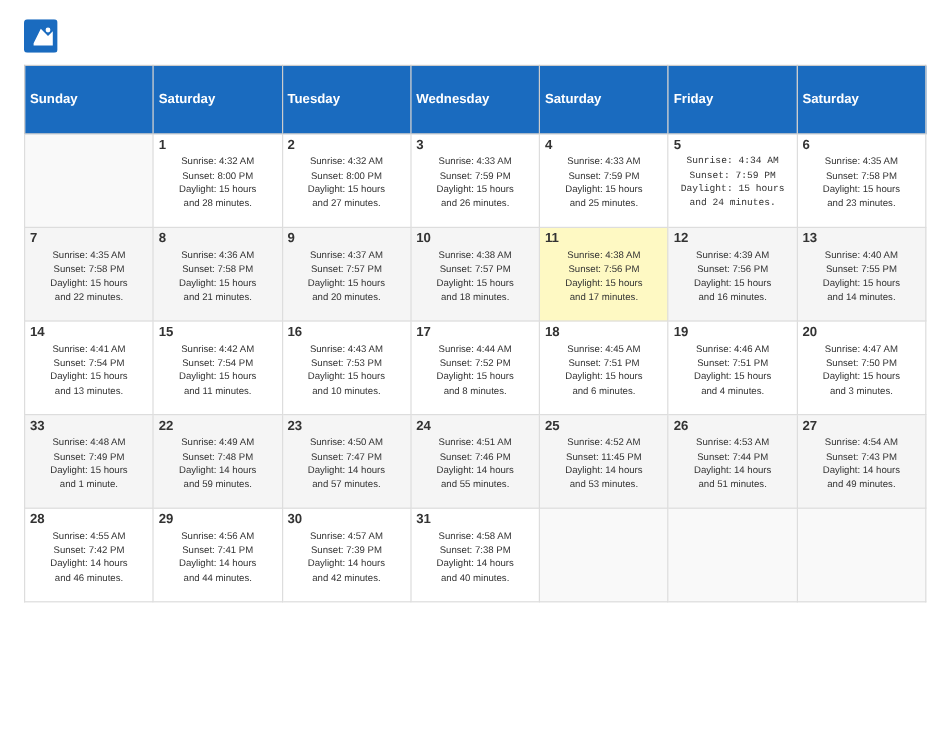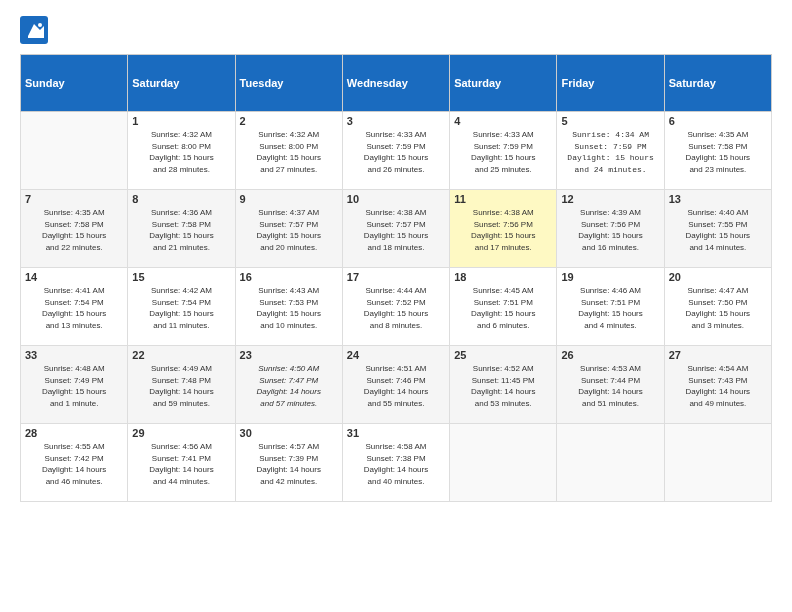--- a/index.html
+++ b/index.html
@@ -290,21 +290,21 @@
           </td>
           <td style="background: rgb(245, 245, 245);">
             <span class="day-number">22</span>
             <div class="day-info" style="white-space: pre-line;">Sunrise: 4:49 AM
 Sunset: 7:48 PM
 Daylight: 14 hours
 and 59 minutes.</div>
           </td>
           <td style="background: rgb(245, 245, 245);">
             <span class="day-number">23</span>
-            <div class="day-info" style="white-space: pre-line; font-style: italic;">Sunrise: 4:50 AM
+            <div class="day-info" style="white-space: pre-line;">Sunrise: 4:50 AM
 Sunset: 7:47 PM
 Daylight: 14 hours
 and 57 minutes.</div>
           </td>
           <td style="background: rgb(245, 245, 245);">
             <span class="day-number">24</span>
             <div class="day-info" style="white-space: pre-line;">Sunrise: 4:51 AM
 Sunset: 7:46 PM
 Daylight: 14 hours
 and 55 minutes.</div>

